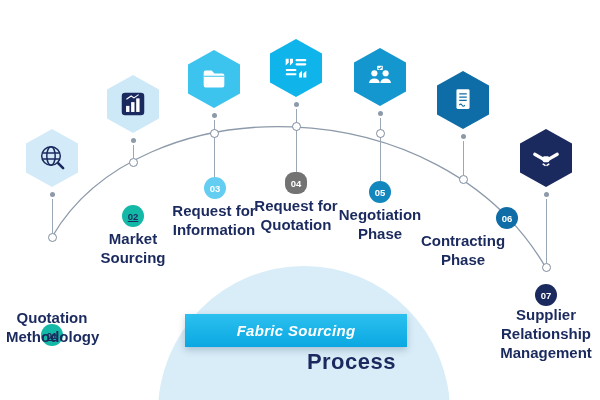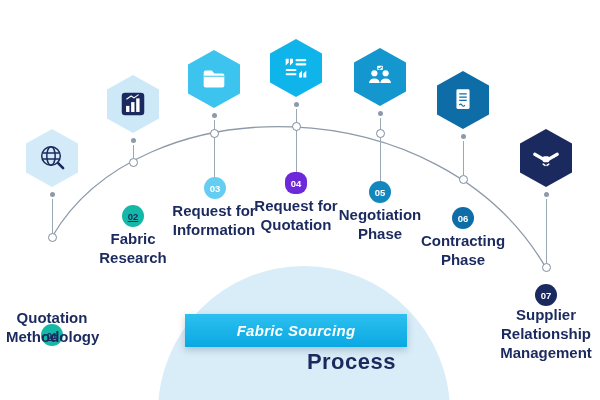--- a/index.html
+++ b/index.html
@@ -35,23 +35,23 @@
   .steplabel{
     position:absolute;width:92px;text-align:center;z-index:2;
     font-size:15px;font-weight:bold;color:#1b2a5e;line-height:1.25;
   }
   
   .hex1{background:#d3eaf8;} .hex2{background:#cde9f8;} .hex3{background:#3cc3ee;}
   .hex4{background:#0fb4ea;} .hex5{background:#1496cf;} .hex6{background:#0e6da6;}
   .hex7{background:#1b2a5e;}
   .badge1,.badge2{background:#14b8a6;color:#1b2a5e;text-decoration:underline;}
   .badge3{background:#63cef2;color:#ffffff;}
-  .badge4{background:#6d28d9;color:#ffffff;border-radius:9px;}
+  .badge4{background:#737373;color:#ffffff;border-radius:9px;}
   .badge5{background:#1287be;color:#ffffff;}
-  .badge6{background:#0e6da6;color:#ffffff;}
+  .badge6{background:#0e6da6;color:#ffffff;margin-left:44px;}
   .badge7{background:#1b2a5e;color:#ffffff;}
   
   .s1.hex{left:26px;top:129px;} .s1.dot{left:50px;top:192px;} .s1.vline{left:52px;top:199px;height:34px;}
   .s1.node{left:48px;top:233px;} .s1.badge{left:41px;top:284px;margin-top:40px;} .s1.steplabel{left:6px;top:309px;}
   .s2.hex{left:107px;top:75px;} .s2.dot{left:131px;top:138px;} .s2.vline{left:133px;top:145px;height:13px;}
   .s2.node{left:129px;top:158px;} .s2.badge{left:122px;top:205px;} .s2.steplabel{left:87px;top:230px;}
   .s3.hex{left:188px;top:50px;} .s3.dot{left:212px;top:113px;} .s3.vline{left:214px;top:120px;height:57px;}
   .s3.node{left:210px;top:129px;} .s3.badge{left:204px;top:177px;} .s3.steplabel{left:168px;top:202px;}
   .s4.hex{left:270px;top:39px;} .s4.dot{left:294px;top:102px;} .s4.vline{left:296px;top:109px;height:63px;}
   .s4.node{left:292px;top:122px;} .s4.badge{left:285px;top:172px;} .s4.steplabel{left:250px;top:197px;}
@@ -107,21 +107,21 @@
       <rect x="8.6" y="18" width="3.6" height="6.5" fill="#fff"></rect>
       <rect x="14" y="14" width="3.6" height="10.5" fill="#fff"></rect>
       <rect x="19.4" y="10" width="3.6" height="14.5" fill="#fff"></rect>
       <path d="M9 11 L14 7.5 L17 9.5 L22 6" fill="none" stroke="#fff" stroke-width="1.2"></path>
     </svg>
   </div>
   <div class="dot s2"></div>
   <div class="vline s2"></div>
   <div class="node s2"></div>
   <div class="badge badge2 s2">02</div>
-  <div class="steplabel s2">Fabric Research</div>
+  <div class="steplabel s2">Market Sourcing</div>
 
   <div class="hex hex3 s3">
     <svg width="30" height="30" viewBox="0 0 32 32">
       <path d="M5 9 a2 2 0 0 1 2 -2 h6.5 l3 3 h8.5 a2 2 0 0 1 2 2 v11 a2 2 0 0 1 -2 2 H7 a2 2 0 0 1 -2 -2 z" fill="#ffffff"></path>
       <path d="M5 13 h22" stroke="#3cc3ee" stroke-width="1.2"></path>
     </svg>
   </div>
   <div class="dot s3"></div>
   <div class="vline s3"></div>
   <div class="node s3"></div>

